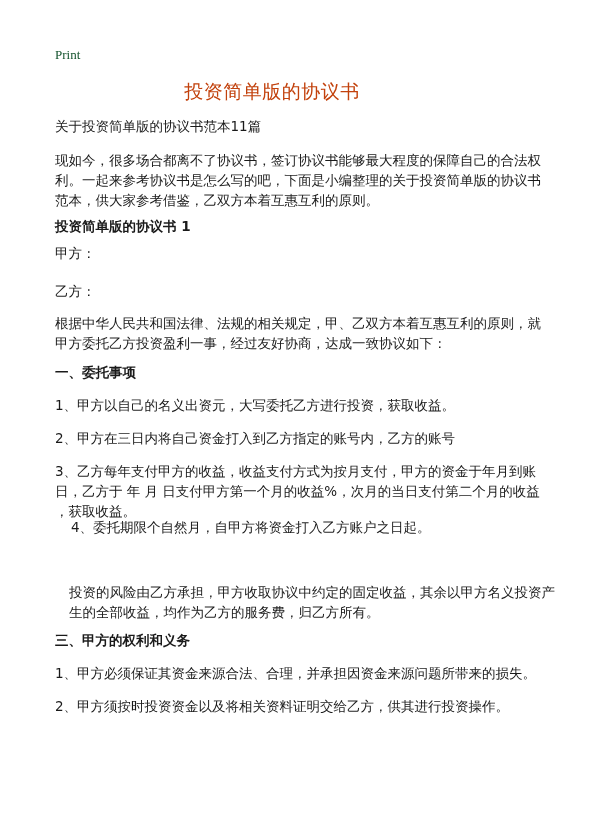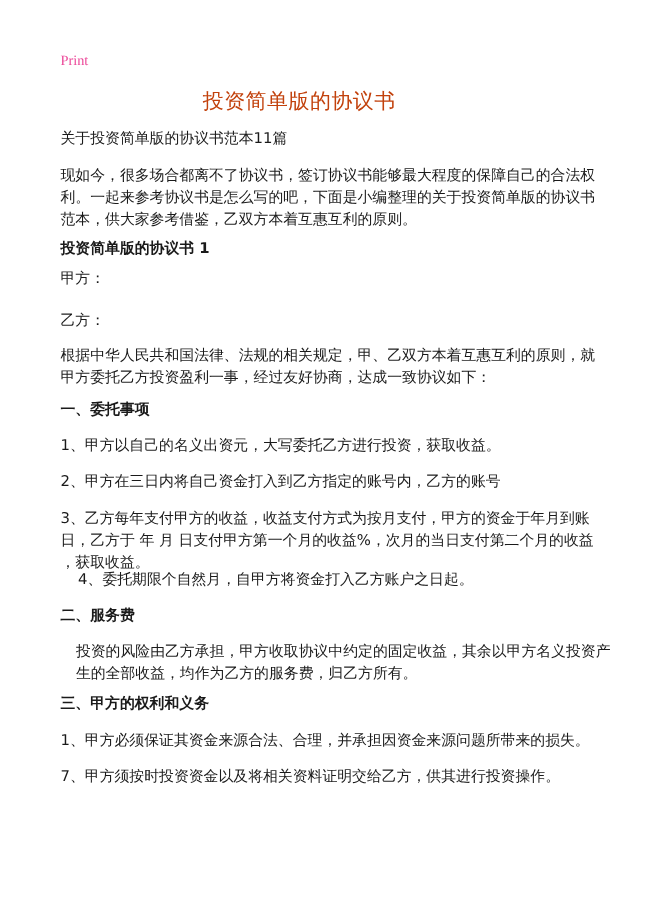--- a/index.html
+++ b/index.html
@@ -1,19 +1,19 @@
 <!DOCTYPE html>
 <html><head>
 <meta charset="utf-8">
 <style>
   html, body { margin: 0; padding: 0; background: #ffffff; }
   body { width: 600px; height: 828px; overflow: hidden; position: relative;
          font-family: "DejaVu Sans", "Liberation Sans", sans-serif; color: #1a1a1a; }
   .page { position: absolute; left: 0; top: 0; width: 600px; height: 828px; }
-  .print { position: absolute; left: 55px; top: 47px; font-family: "Liberation Serif", serif; font-size: 13px; color: #ec4899; }
+  .print { position: absolute; left: 55px; top: 47px; font-family: "Liberation Serif", serif; font-size: 13px; color: #14532d; }
   .title { position: absolute; left: 0; top: 79px; width: 544px; text-align: center;
            font-size: 19px; font-weight: normal; letter-spacing: 0.5px; color: #c2410c; }
   .block { position: absolute; left: 55px; width: 500px; font-size: 13.5px; line-height: 20px; }
   .heading { font-weight: bold; }
 </style>
 </head>
 <body>
 
 <div class="page">
   <div class="print">Print</div>
@@ -39,22 +39,21 @@
   <div class="block heading" style="top:362px;">一、委托事项</div>
   <div class="block" style="top:395px;">1、甲方以自己的名义出资元，大写委托乙方进行投资，获取收益。</div>
   <div class="block" style="top:428px;">2、甲方在三日内将自己资金打入到乙方指定的账号内，乙方的账号</div>
   <div class="block" style="top:461px;">
     <div>3、乙方每年支付甲方的收益，收益支付方式为按月支付，甲方的资金于年月到账</div>
     <div>日，乙方于 年 月 日支付甲方第一个月的收益%，次月的当日支付第二个月的收益</div>
     <div>，获取收益。</div>
   </div>
   <div class="block" style="top:517px;margin-left:16px;">4、委托期限个自然月，自甲方将资金打入乙方账户之日起。</div>
 
-  <div class="block heading" style="top:550px;">二、服务费</div>
   <div class="block" style="top:582px;margin-left:14px;">
     <div>投资的风险由乙方承担，甲方收取协议中约定的固定收益，其余以甲方名义投资产</div>
     <div>生的全部收益，均作为乙方的服务费，归乙方所有。</div>
   </div>
 
   <div class="block heading" style="top:630px;">三、甲方的权利和义务</div>
   <div class="block" style="top:663px;">1、甲方必须保证其资金来源合法、合理，并承担因资金来源问题所带来的损失。</div>
-  <div class="block" style="top:696px;">7、甲方须按时投资资金以及将相关资料证明交给乙方，供其进行投资操作。</div>
+  <div class="block" style="top:696px;">2、甲方须按时投资资金以及将相关资料证明交给乙方，供其进行投资操作。</div>
 </div>
 
 </body></html>

